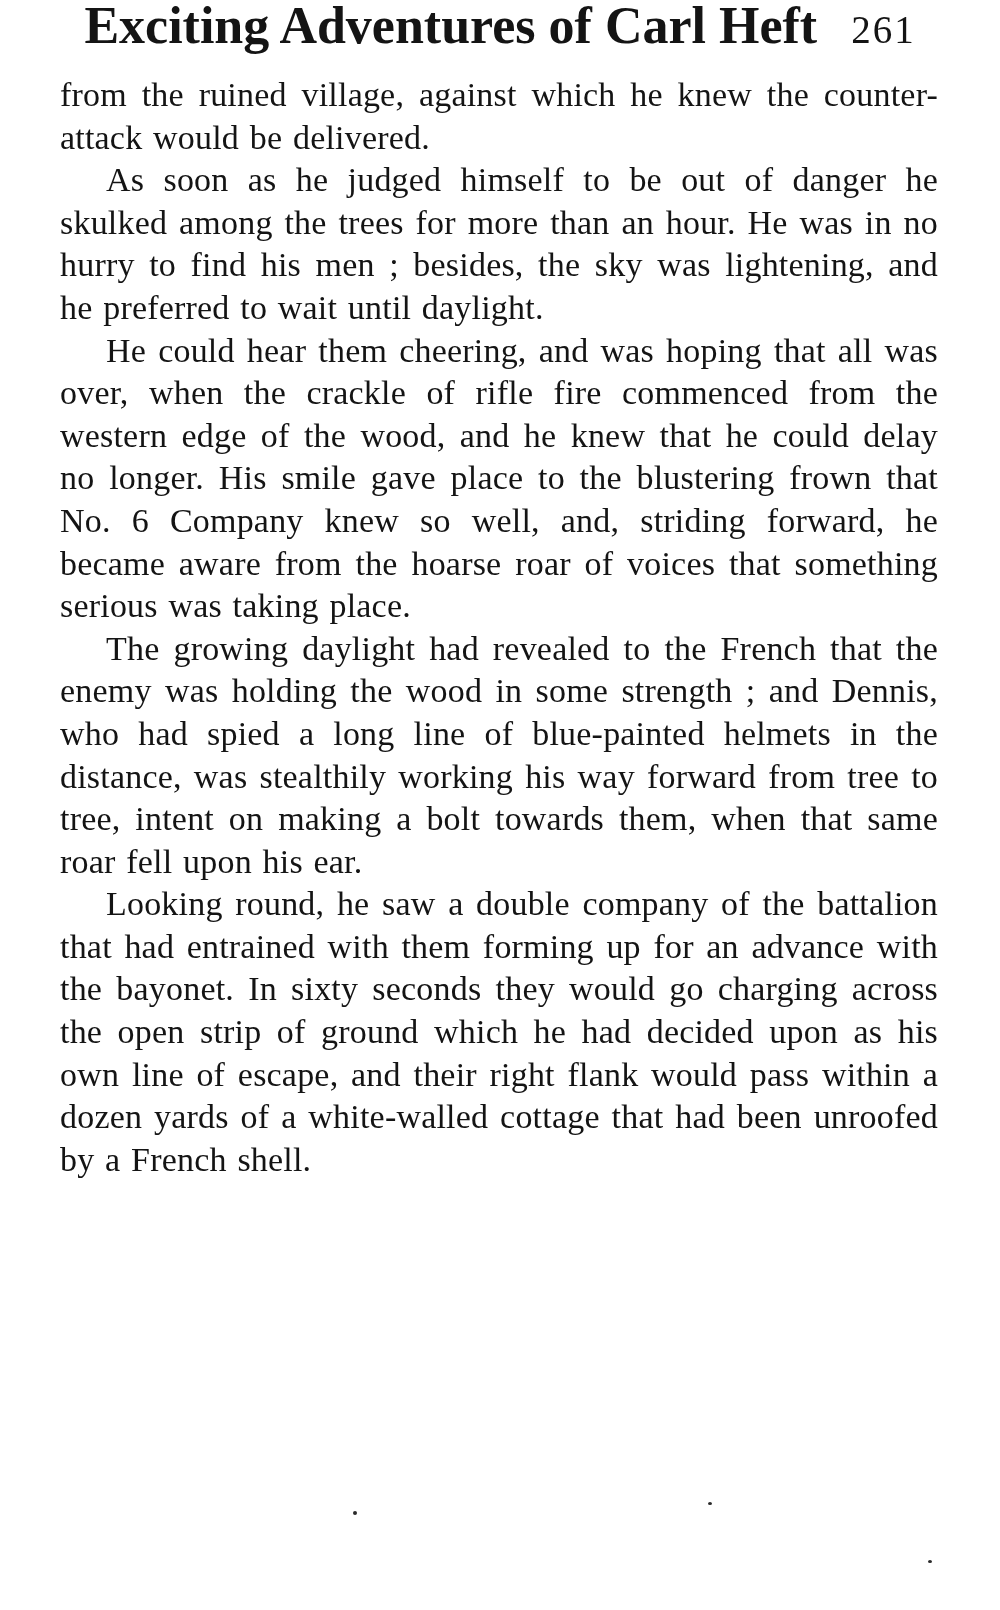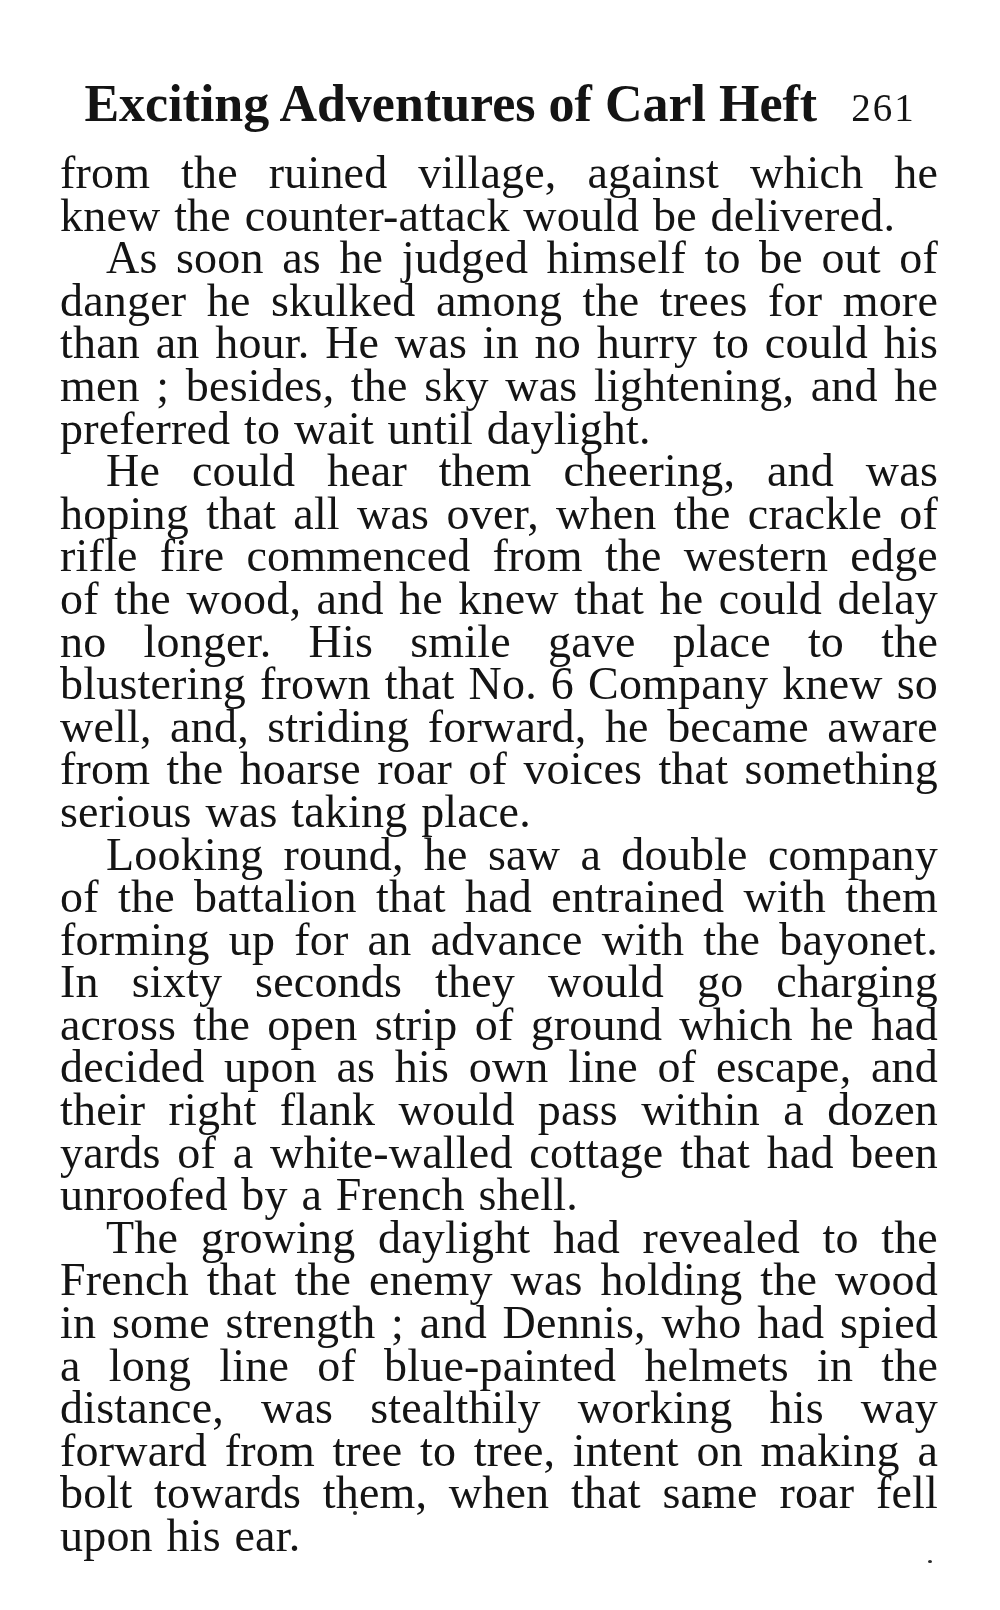--- a/index.html
+++ b/index.html
@@ -15,21 +15,20 @@
     color: #141414;
     font-family: "Liberation Serif", serif;
     overflow: hidden;
   }
   .page-header {
     display: flex;
     justify-content: center;
     align-items: baseline;
     gap: 34px;
     margin: 0;
-    padding-top: 78px;
   }
   .running-title {
     margin: 0;
     font-size: 52px;
     font-weight: 700;
     letter-spacing: 0px;
     line-height: 1;
     white-space: nowrap;
   }
   .page-number {
@@ -37,21 +36,21 @@
     font-weight: 400;
     letter-spacing: 2px;
     line-height: 1;
   }
   .page-body {
     margin: 22px 62px 0 60px;
     width: 878px;
   }
   .page-body p {
     margin: 0;
-    font-size: 46px;
+    font-size: 34px;
     line-height: 42.6px;
     text-align: justify;
     text-indent: 46px;
     word-spacing: 2px;
     letter-spacing: 0.2px;
   }
   .page-body p:first-child {
     text-indent: 0;
   }
   .speck {
@@ -68,23 +67,23 @@
 
 <div class="page">
 
   <header class="page-header">
     <h1 class="running-title">Exciting Adventures of Carl Heft</h1>
     <span class="page-number">261</span>
   </header>
 
   <main class="page-body">
     <p>from the ruined village, against which he knew the counter-attack would be delivered.</p>
-    <p>As soon as he judged himself to be out of danger he skulked among the trees for more than an hour. He was in no hurry to could his men ; besides, the sky was lightening, and he preferred to wait until daylight.</p>
+    <p>As soon as he judged himself to be out of danger he skulked among the trees for more than an hour. He was in no hurry to find his men ; besides, the sky was lightening, and he preferred to wait until daylight.</p>
     <p>He could hear them cheering, and was hoping that all was over, when the crackle of rifle fire commenced from the western edge of the wood, and he knew that he could delay no longer. His smile gave place to the blustering frown that No. 6 Company knew so well, and, striding forward, he became aware from the hoarse roar of voices that something serious was taking place.</p>
+    <p>The growing daylight had revealed to the French that the enemy was holding the wood in some strength ; and Dennis, who had spied a long line of blue-painted helmets in the distance, was stealthily working his way forward from tree to tree, intent on making a bolt towards them, when that same roar fell upon his ear.</p>
     <p>Looking round, he saw a double company of the battalion that had entrained with them forming up for an advance with the bayonet. In sixty seconds they would go charging across the open strip of ground which he had decided upon as his own line of escape, and their right flank would pass within a dozen yards of a white-walled cottage that had been unroofed by a French shell.</p>
-    <p>The growing daylight had revealed to the French that the enemy was holding the wood in some strength ; and Dennis, who had spied a long line of blue-painted helmets in the distance, was stealthily working his way forward from tree to tree, intent on making a bolt towards them, when that same roar fell upon his ear.</p>
   </main>
 
   <span class="speck s1"></span>
   <span class="speck s2"></span>
   <span class="speck s3"></span>
 
 </div>
 
 </body></html>

